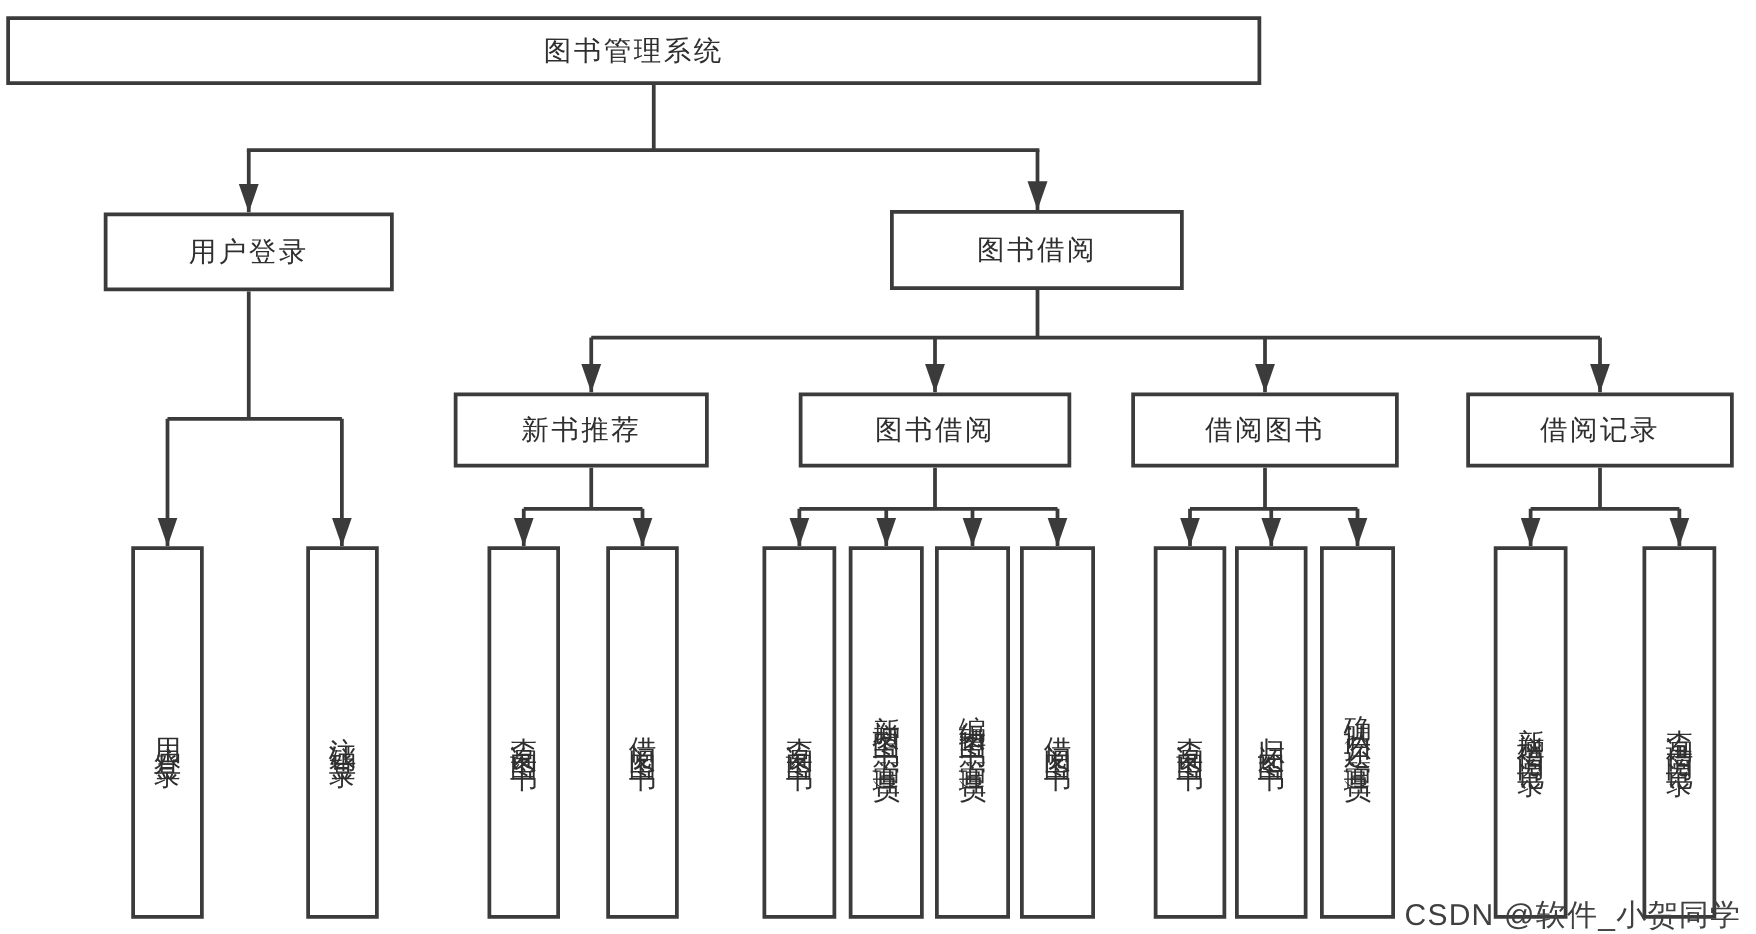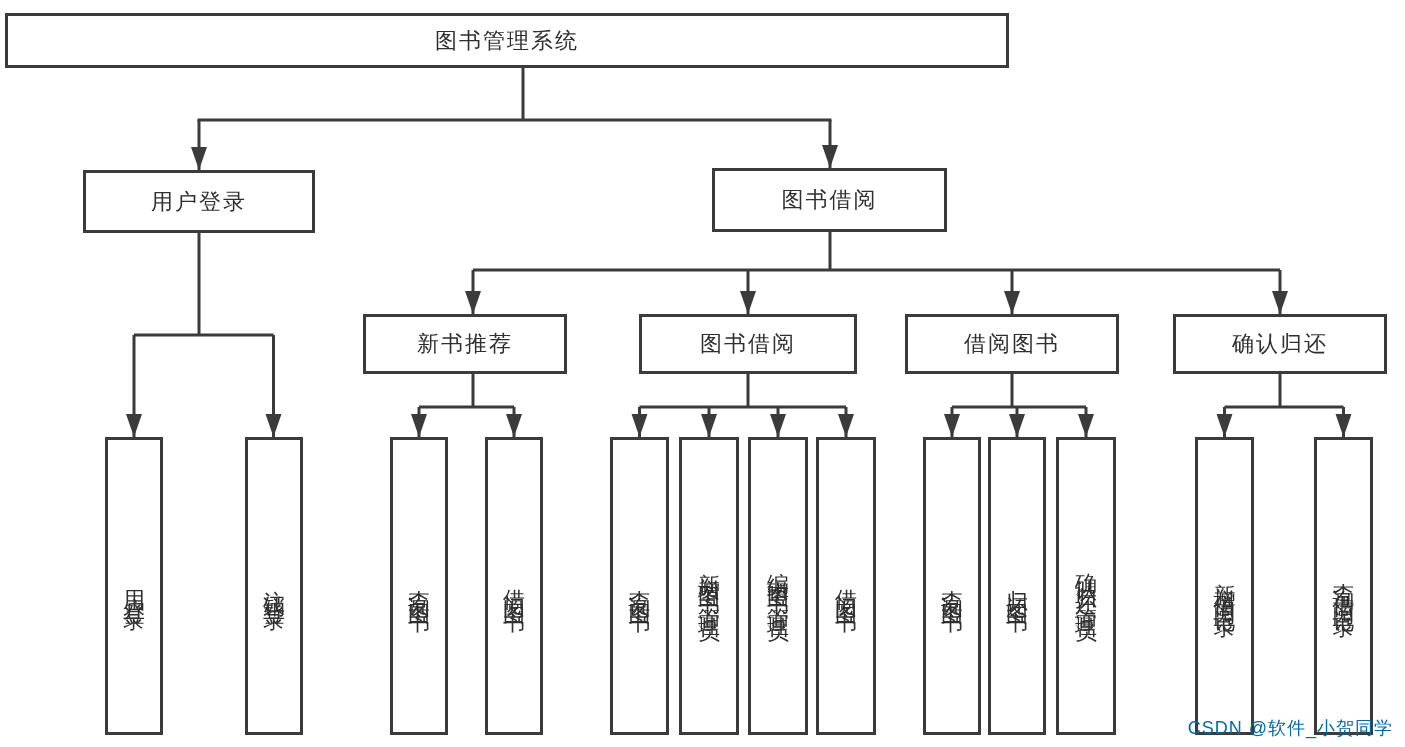--- a/index.html
+++ b/index.html
@@ -37,22 +37,22 @@
     writing-mode: vertical-rl;
     text-orientation: mixed;
     letter-spacing: 7px;
     font-size: 22px;
     line-height: 1;
   }
   .watermark {
     position: absolute;
     right: 12px;
     top: 716px;
-    font-size: 18px;
-    color: #0369a1;
+    font-size: 24px;
+    color: #404040;
     letter-spacing: 1px;
     z-index: 3;
     white-space: nowrap;
     margin-left: 20px;
   }
 </style>
 </head>
 <body>
 
 <div class="canvas">
@@ -113,21 +113,21 @@
   <div class="box" style="left:363px;top:314px;width:204px;height:60px">
     <span class="lbl">新书推荐</span>
   </div>
   <div class="box" style="left:639px;top:314px;width:218px;height:60px">
     <span class="lbl">图书借阅</span>
   </div>
   <div class="box" style="left:905px;top:314px;width:214px;height:60px">
     <span class="lbl">借阅图书</span>
   </div>
   <div class="box" style="left:1173px;top:314px;width:214px;height:60px">
-    <span class="lbl">确认归还</span>
+    <span class="lbl">借阅记录</span>
   </div>
 
   <div class="box leaf" style="left:105px;top:437px;width:58px;height:298px">
     <span class="lbl">用户登录</span>
   </div>
   <div class="box leaf" style="left:245px;top:437px;width:58px;height:298px">
     <span class="lbl">注销登录</span>
   </div>
 
   <div class="box leaf" style="left:390px;top:437px;width:58px;height:298px">

